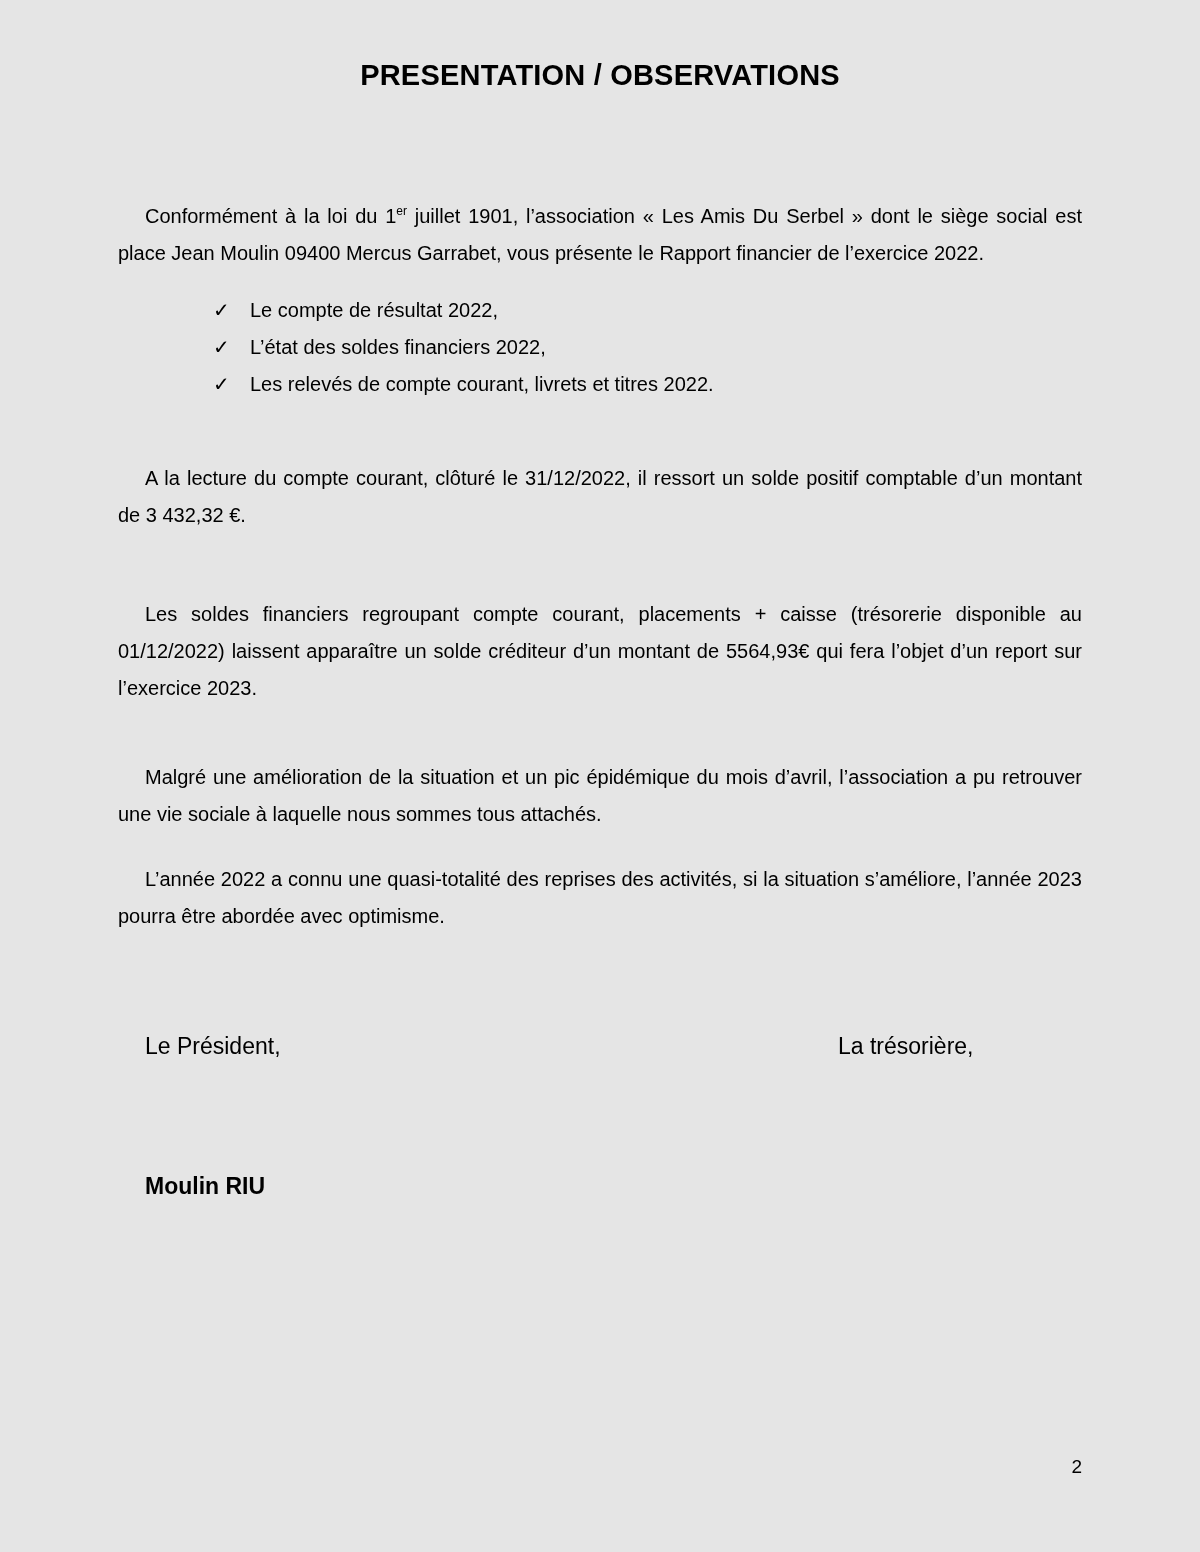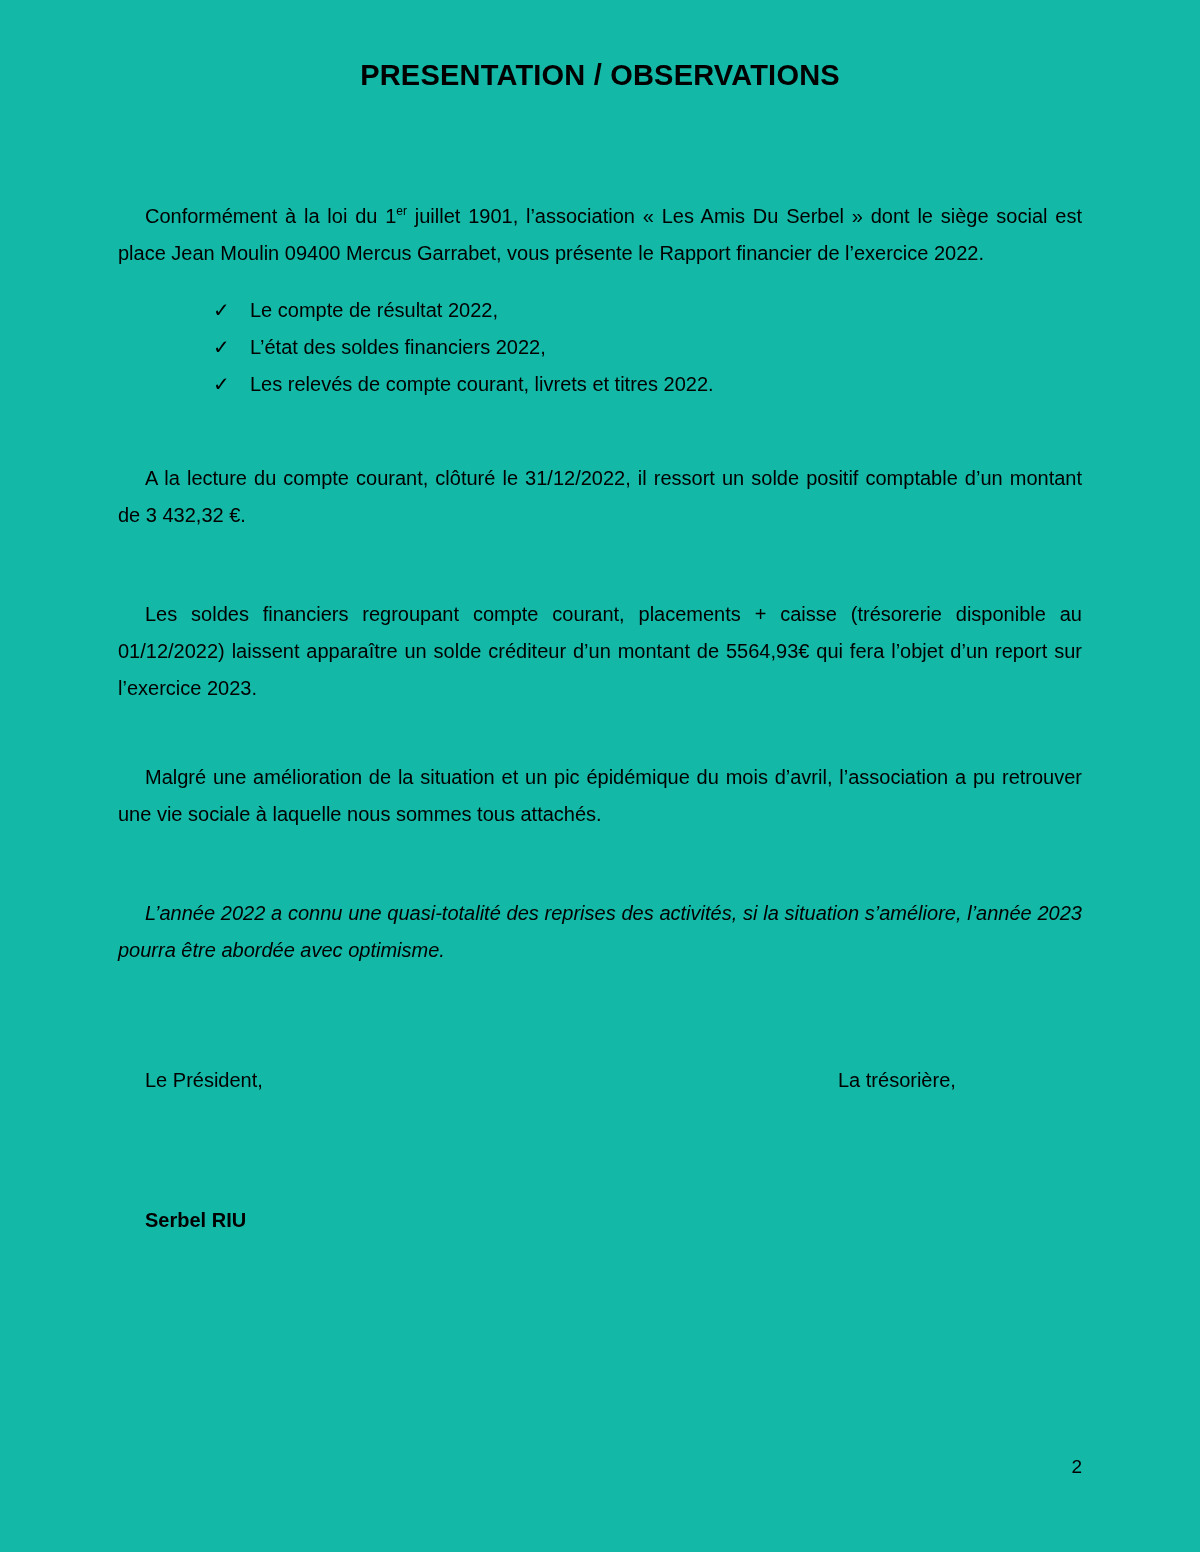--- a/index.html
+++ b/index.html
@@ -1,21 +1,21 @@
 <!DOCTYPE html>
 <html><head>
 <meta charset="utf-8">
 <style>
   * { margin: 0; padding: 0; box-sizing: border-box; }
   html, body { background: #ffffff; }
   .page {
     width: 1200px;
     height: 1552px;
     margin: 0 auto;
-    background: #14b8a6;
+    background: #e5e5e5;
     color: #000000;
     font-family: "Liberation Sans", sans-serif;
     position: relative;
     padding: 55px 118px 0 118px;
     overflow: hidden;
   }
   .doc-title {
     text-align: center;
     font-weight: bold;
     font-size: 29px;
@@ -51,25 +51,25 @@
     padding-left: 95px;
   }
   ul.checklist .check {
     display: inline-block;
     width: 37px;
     font-size: 20px;
   }
   .mt-p3 { margin-top: 57px; }
   .mt-p4 { margin-top: 62px; }
   .mt-p5 { margin-top: 52px; }
-  .mt-p6 { margin-top: 62px; font-style: italic; }
+  .mt-p6 { margin-top: 28px; }
   .sig-row {
     display: grid;
     grid-template-columns: 720px 1fr;
-    font-size: 20px;
+    font-size: 23px;
     line-height: 37px;
   }
   .sig-roles { margin-top: 93px; }
   .sig-names { margin-top: 103px; font-weight: bold; }
   .sig-row .left-cell { padding-left: 27px; }
   .page-number {
     position: absolute;
     top: 1455px;
     right: 118px;
     font-size: 19px;
@@ -105,18 +105,18 @@
   <p class="para mt-p5"><span>Malgré une amélioration de la situation et un pic épidémique du mois d’avril, l’association a pu retrouver une vie sociale à laquelle nous sommes tous attachés.</span></p>
 
   <p class="para mt-p6"><span>L’année 2022 a connu une quasi-totalité des reprises des activités, si la situation s’améliore, l’année 2023 pourra être abordée avec optimisme.</span></p>
 
   <div class="sig-row sig-roles">
     <span class="left-cell">Le Président,</span>
     <span>La trésorière,</span>
   </div>
 
   <div class="sig-row sig-names">
-    <span class="left-cell">Serbel RIU</span>
+    <span class="left-cell">Moulin RIU</span>
   </div>
 
   <div class="page-number">2</div>
 
 </div>
 
 </body></html>

